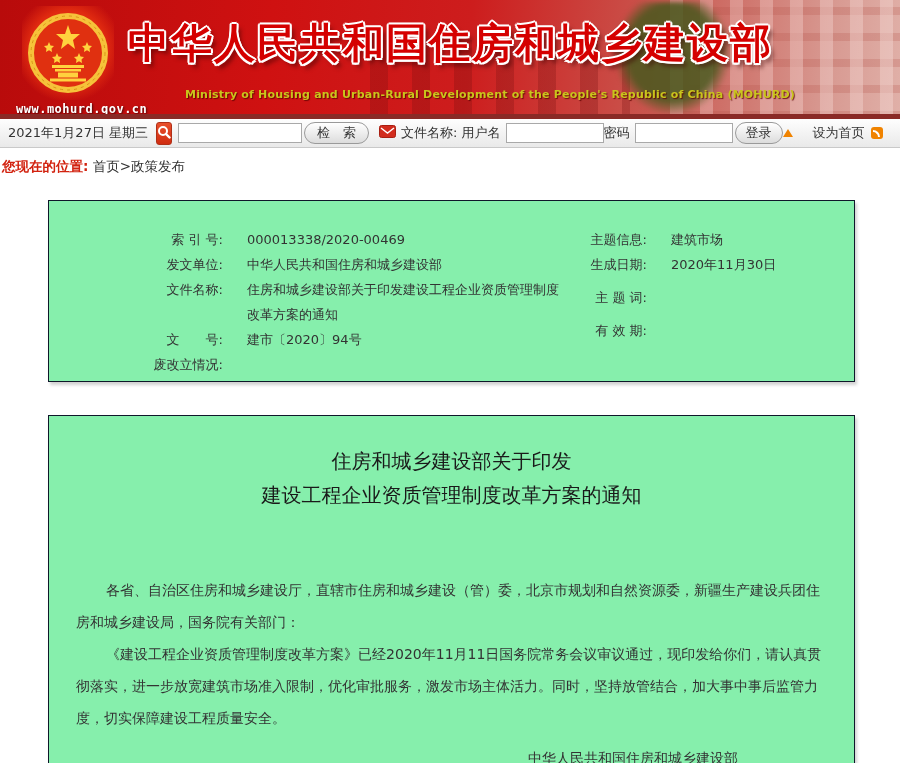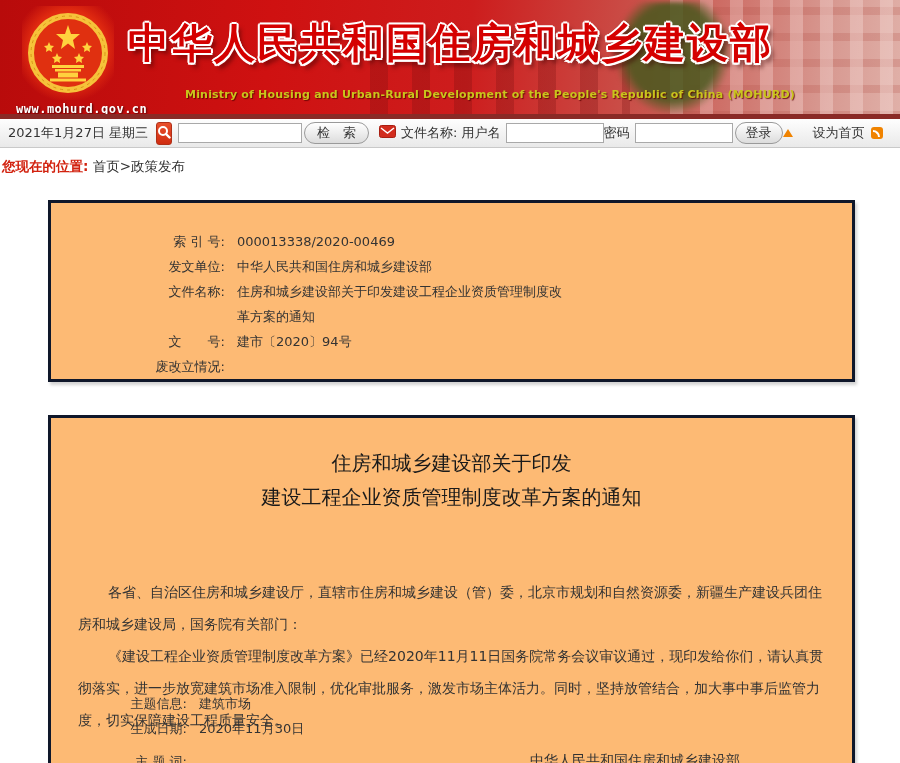--- a/index.html
+++ b/index.html
@@ -99,29 +99,29 @@
   }
   .gap18 { width:14px; }
 
   
   .breadcrumb { padding:10px 2px 8px 2px; font-size:13.5px; background:#fff; }
   .breadcrumb .loc { color:#d2220f; font-weight:bold; }
   .breadcrumb a { color:#333; text-decoration:none; }
 
   
   .box {
-    width:807px; margin-left:48px; background:#fdba74;
-    border:3px solid #0f172a; box-shadow:2px 3px 3px rgba(0,0,0,.18);flex-direction:column;
+    width:807px; margin-left:48px; background:#86efac;
+    border:1px solid #0f172a; box-shadow:2px 3px 3px rgba(0,0,0,.18);
   }
   .meta-box { margin-top:16px; height:182px; padding:26px 20px 0 60px; display:flex; font-size:13px; }
   .meta-col-left { flex:0 0 462px; }
   .meta-col-right { flex:1; }
   .meta-row { display:flex; line-height:25px; }
   .meta-row .m-label { width:114px; text-align:right; flex:0 0 114px; white-space:pre; }
-  .meta-row .m-value { margin-left:12px; max-width:332px; }
+  .meta-row .m-value { margin-left:24px; max-width:332px; }
   .meta-col-right .m-label { width:76px; flex:0 0 76px; }
   .mt8 { margin-top:8px; }
 
   .doc-box { margin-top:33px; height:560px; padding:28px 27px 0 27px; }
   .doc-title { text-align:center; font-size:20px; font-weight:normal; line-height:34px; color:#1a1a1a; }
   .doc-body { margin-top:62px; font-size:14px; line-height:32px; color:#333; }
   .doc-body p { text-indent:2.15em; }
   .signature { margin-top:12px; margin-left:407px; width:300px; text-align:center; font-size:14px; line-height:25px; }
 </style>
 </head>

